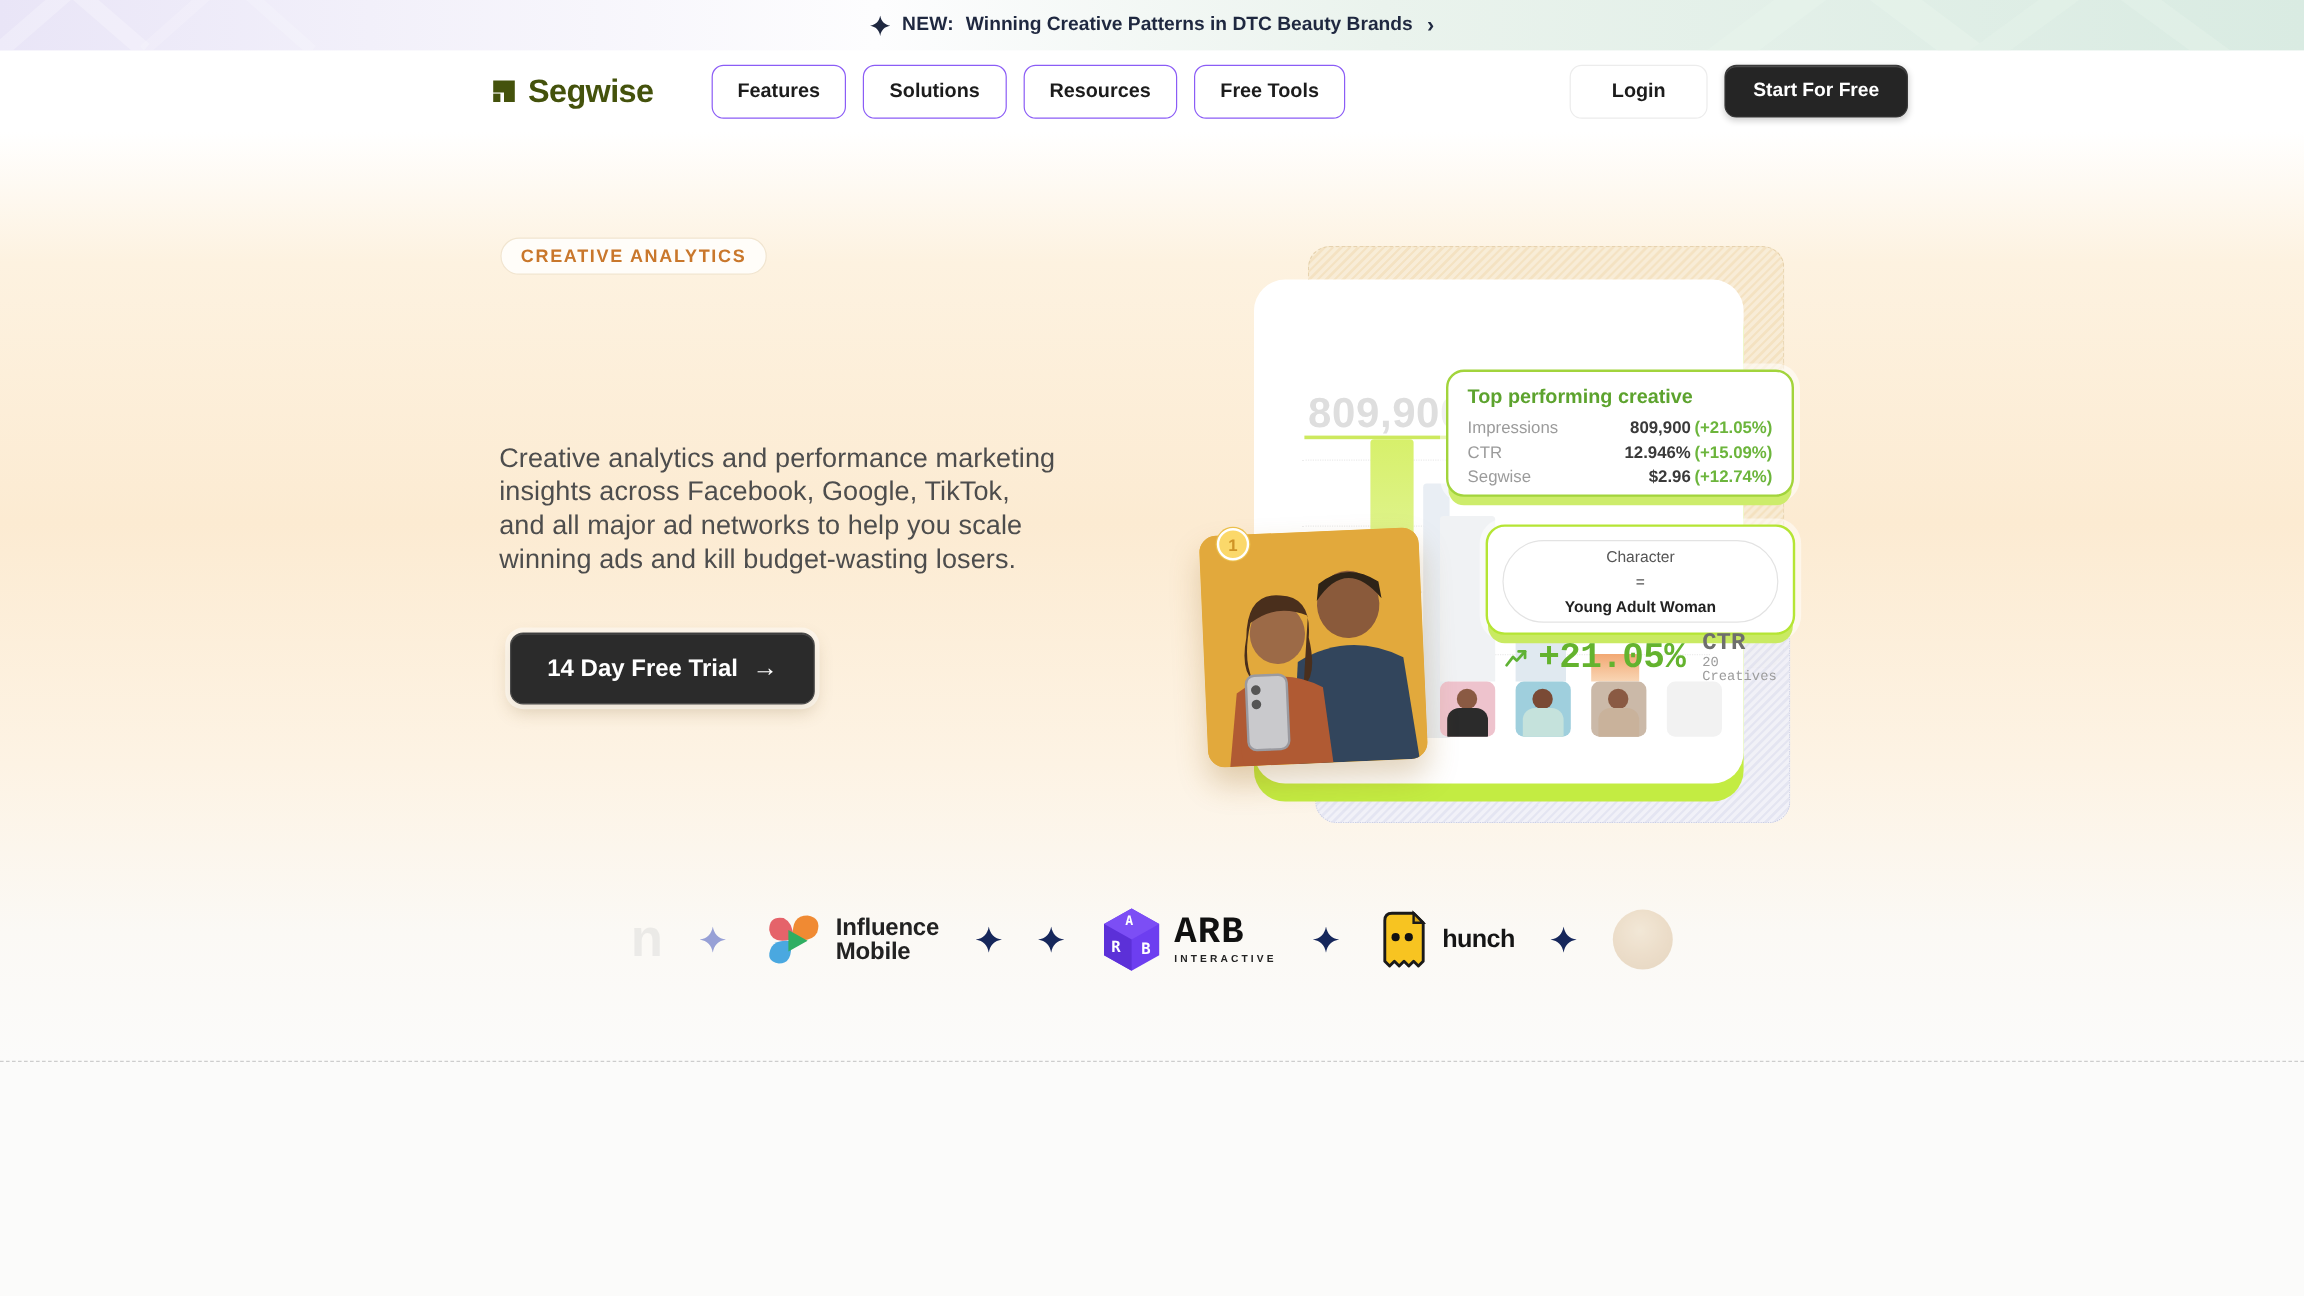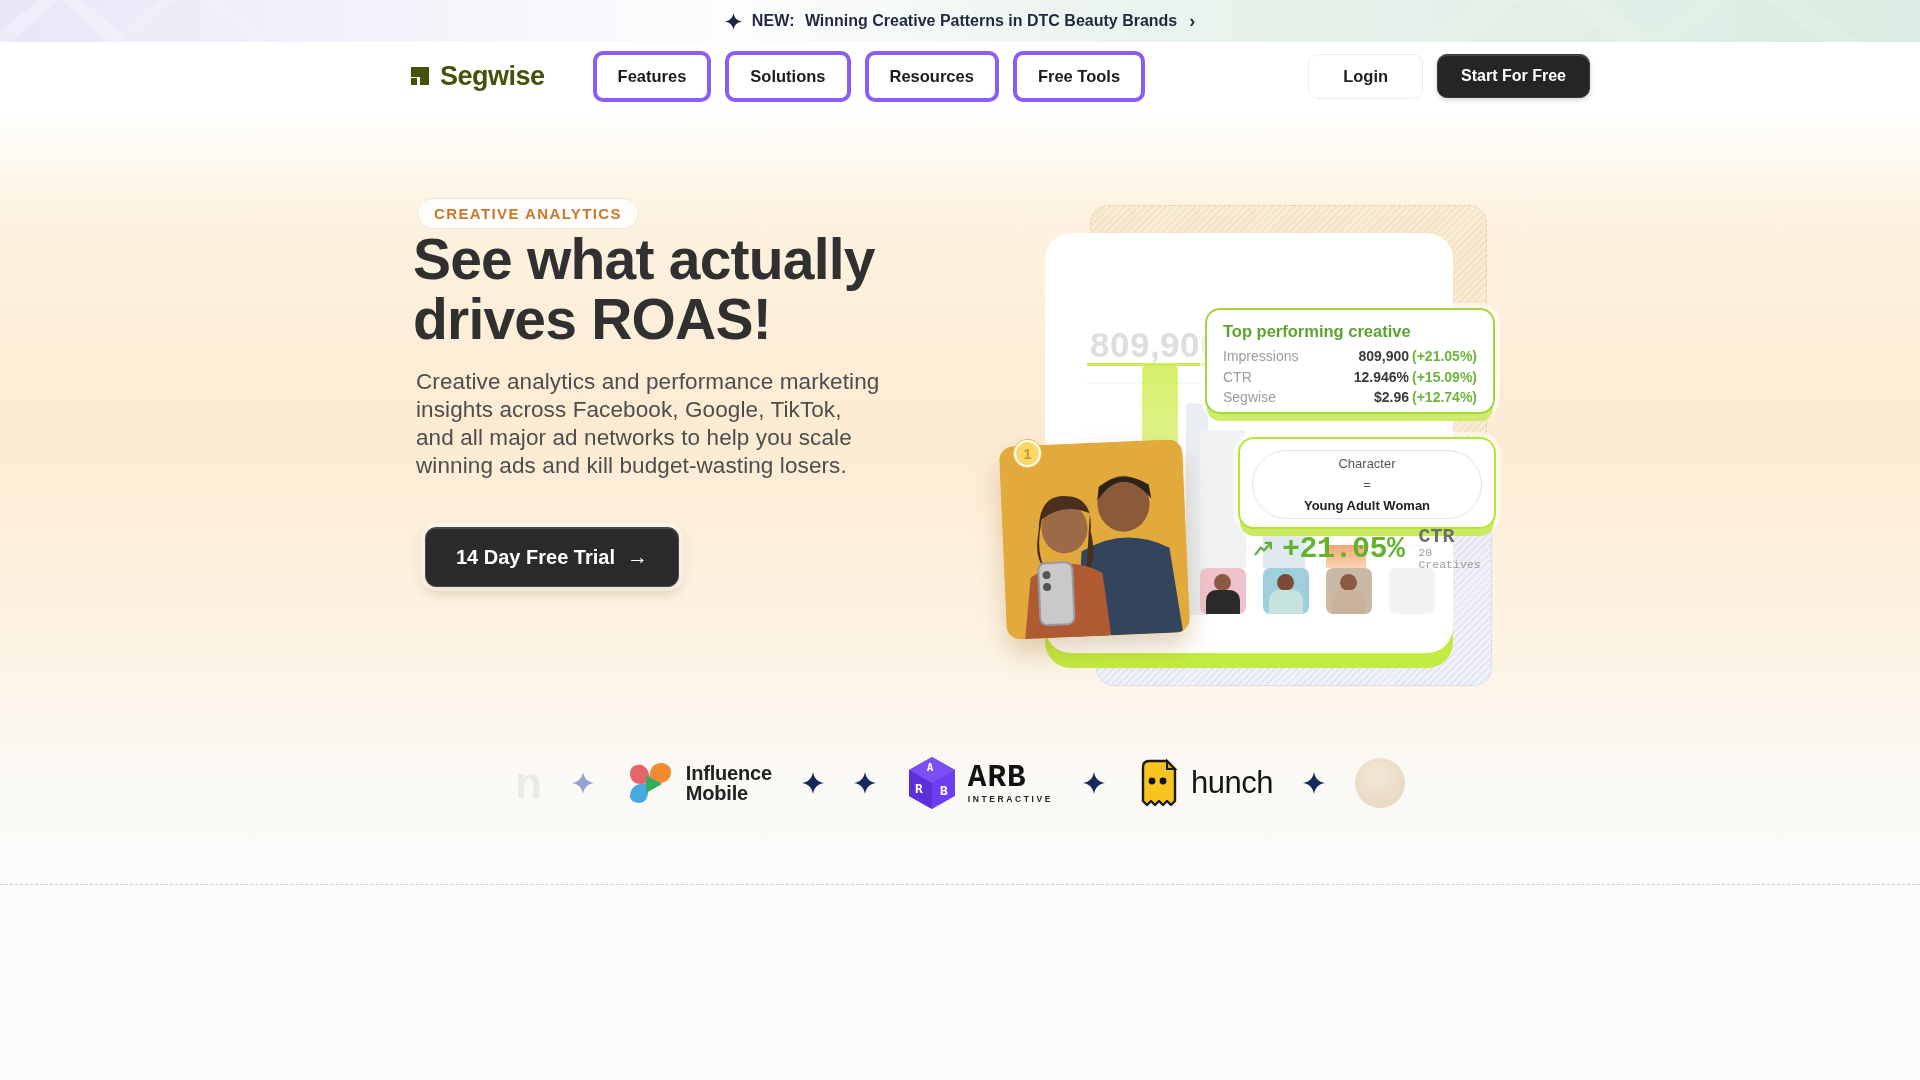--- a/index.html
+++ b/index.html
@@ -17,21 +17,21 @@
   .banner-text { font-size:16px; font-weight:700; color:#1f2840; }
   .banner-chev { font-size:18px; font-weight:700; color:#1f2840; margin-left:2px; }
 
   
   .nav { height:68px; background:#fff; display:flex; align-items:center;
     padding-left:408px; padding-right:330px; }
   .brand { display:flex; align-items:center; gap:8px; cursor:pointer; }
   .brand svg { width:24px; height:24px; }
   .brand-name { font-size:27px; font-weight:800; color:#44520c; letter-spacing:-.5px; }
   .menu { display:flex; gap:14px; margin-left:48px; }
-  .pill-btn { border:4px solid #8b5cf6; background:#fff; border-radius:10px;
+  .pill-btn { border:1px solid #8b5cf6; background:#fff; border-radius:10px;
     padding:12px 21px; font-size:16.5px; font-weight:600; color:#1c1c1c; cursor:pointer;
     font-family:inherit; }
   .nav-right { margin-left:auto; display:flex; gap:14px; align-items:center; }
   .login-btn { border:1px solid #ececec; background:#fff; border-radius:10px;
     padding:12px 34px; font-size:16.5px; font-weight:600; color:#1c1c1c; cursor:pointer; font-family:inherit; }
   .cta-dark { border:1px solid #3a3a3a; background:#252525; color:#fff; border-radius:10px;
     padding:12px 23px; font-size:16px; font-weight:700; cursor:pointer; font-family:inherit;
     box-shadow:inset 0 1px 0 rgba(255,255,255,.18), 0 2px 5px rgba(0,0,0,.18); }
 
   
@@ -108,21 +108,21 @@
   .faded { opacity:.35; filter:grayscale(.2); }
   .edge-n { font-size:44px; font-weight:700; color:#cfcfcf; }
   .im-text { font-size:20px; font-weight:600; color:#222; line-height:1.02; letter-spacing:-.2px; }
   .lion-text { font-size:25px; color:#222; letter-spacing:2.5px; display:flex; gap:10px; align-items:baseline; }
   .lion-text b { font-weight:800; letter-spacing:2px; }
   .lion-text span { font-weight:400; color:#333; }
   .arb-wrap { display:flex; flex-direction:column; align-items:flex-start; line-height:1; }
   .arb-main { font-size:31px; font-weight:900; color:#111; letter-spacing:1px;
     font-family:Liberation Mono, monospace; }
   .arb-sub { font-size:8.5px; font-weight:700; color:#222; letter-spacing:2.6px; margin-top:2px; }
-  .hunch-text { font-size:31px; font-weight:400; color:#151515; letter-spacing:-.5px; }
+  .hunch-text { font-size:21px; font-weight:700; color:#151515; letter-spacing:-.5px; }
   .puzzle-circ { width:50px; height:50px; border-radius:50%;
     background:radial-gradient(circle at 45% 35%, #e8c795 0%, #d9a869 55%, #c69350 100%); }
 
   .divider { position:absolute; left:0; top:774px; width:1920px; border-top:1.5px dashed #cdcdcd; }
   .footer-space { height:195px; background:#fbfbfa; }
 </style>
 </head>
 <body>
 
 <div class="banner">
@@ -158,22 +158,20 @@
   </div>
   <div class="nav-right">
     <button class="login-btn">Login</button>
     <button class="cta-dark">Start For Free</button>
   </div>
 </div>
 
 <div class="hero">
 
   <span class="eyebrow">CREATIVE ANALYTICS</span>
-  <h1 class="hero-title">See what actually
-drives ROAS!</h1>
   <p class="hero-desc">Creative analytics and performance marketing
 insights across Facebook, Google, TikTok,
 and all major ad networks to help you scale
 winning ads and kill budget-wasting losers.</p>
   <button class="hero-cta">
     <span>14 Day Free Trial</span>
     <span class="arrow">→</span>
   </button>
 
   <div class="illo">

